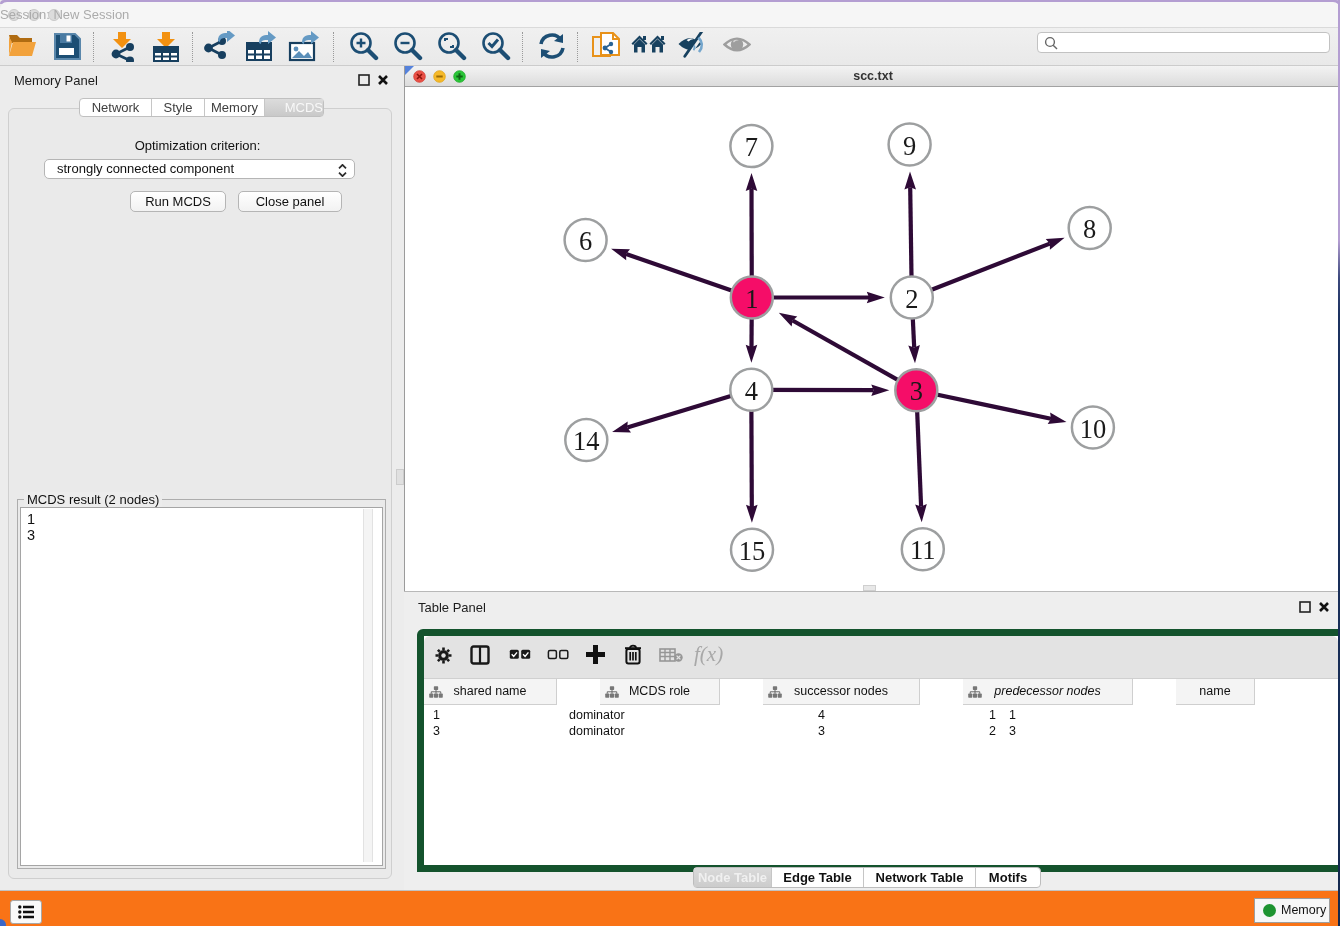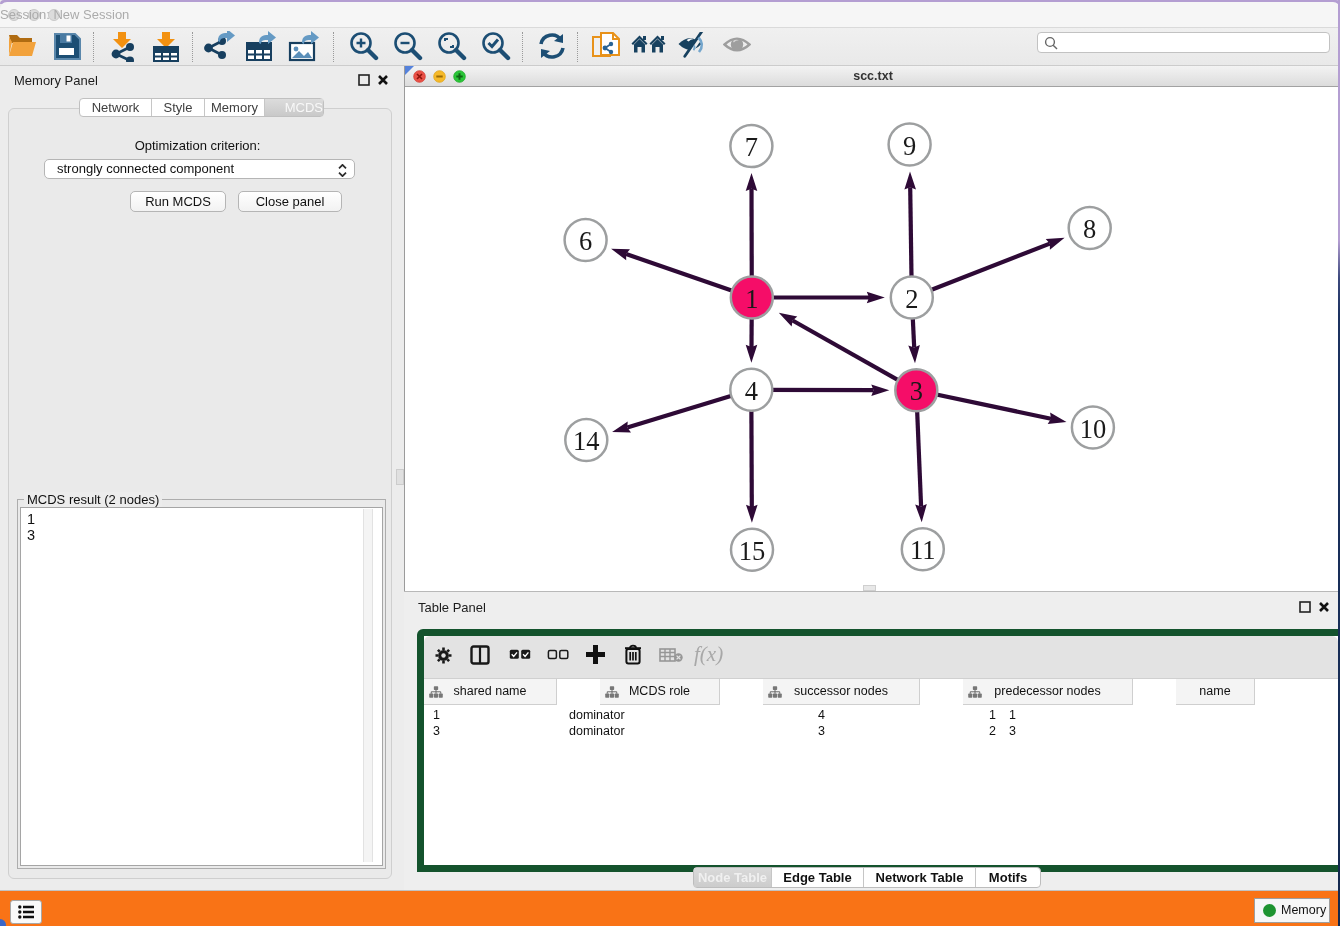--- a/index.html
+++ b/index.html
@@ -377,21 +377,21 @@
               <rect x="9" y="7" width="3.8" height="3.8" rx="0.6"></rect>
               <path d="M6.5 3.6 V5.3 M2.1 7 V5.3 H10.9 V7 M6.5 5.3 V7" stroke="#666" stroke-width="0.9" fill="none"></path>
             </svg>MCDS role</div>
         <div class="hc" style="width:157px;"><svg class="hicon" viewBox="0 0 13 11">
               <rect x="4.5" y="0.2" width="4" height="3.4" rx="0.6"></rect>
               <rect x="0.2" y="7" width="3.8" height="3.8" rx="0.6"></rect>
               <rect x="4.6" y="7" width="3.8" height="3.8" rx="0.6"></rect>
               <rect x="9" y="7" width="3.8" height="3.8" rx="0.6"></rect>
               <path d="M6.5 3.6 V5.3 M2.1 7 V5.3 H10.9 V7 M6.5 5.3 V7" stroke="#666" stroke-width="0.9" fill="none"></path>
             </svg>successor nodes</div>
-        <div class="hc" style="width:170px;"><svg class="hicon" viewBox="0 0 13 11">
+        <div class="hc" style="width:170px;font-style:italic;"><svg class="hicon" viewBox="0 0 13 11">
               <rect x="4.5" y="0.2" width="4" height="3.4" rx="0.6"></rect>
               <rect x="0.2" y="7" width="3.8" height="3.8" rx="0.6"></rect>
               <rect x="4.6" y="7" width="3.8" height="3.8" rx="0.6"></rect>
               <rect x="9" y="7" width="3.8" height="3.8" rx="0.6"></rect>
               <path d="M6.5 3.6 V5.3 M2.1 7 V5.3 H10.9 V7 M6.5 5.3 V7" stroke="#666" stroke-width="0.9" fill="none"></path>
             </svg>predecessor nodes</div>
         <div class="hc" style="width:79px;">name</div>
       </div>
       <div class="trow" style="left:9px;top:71px;">1</div>
       <div class="trow" style="left:145px;top:71px;">dominator</div>

